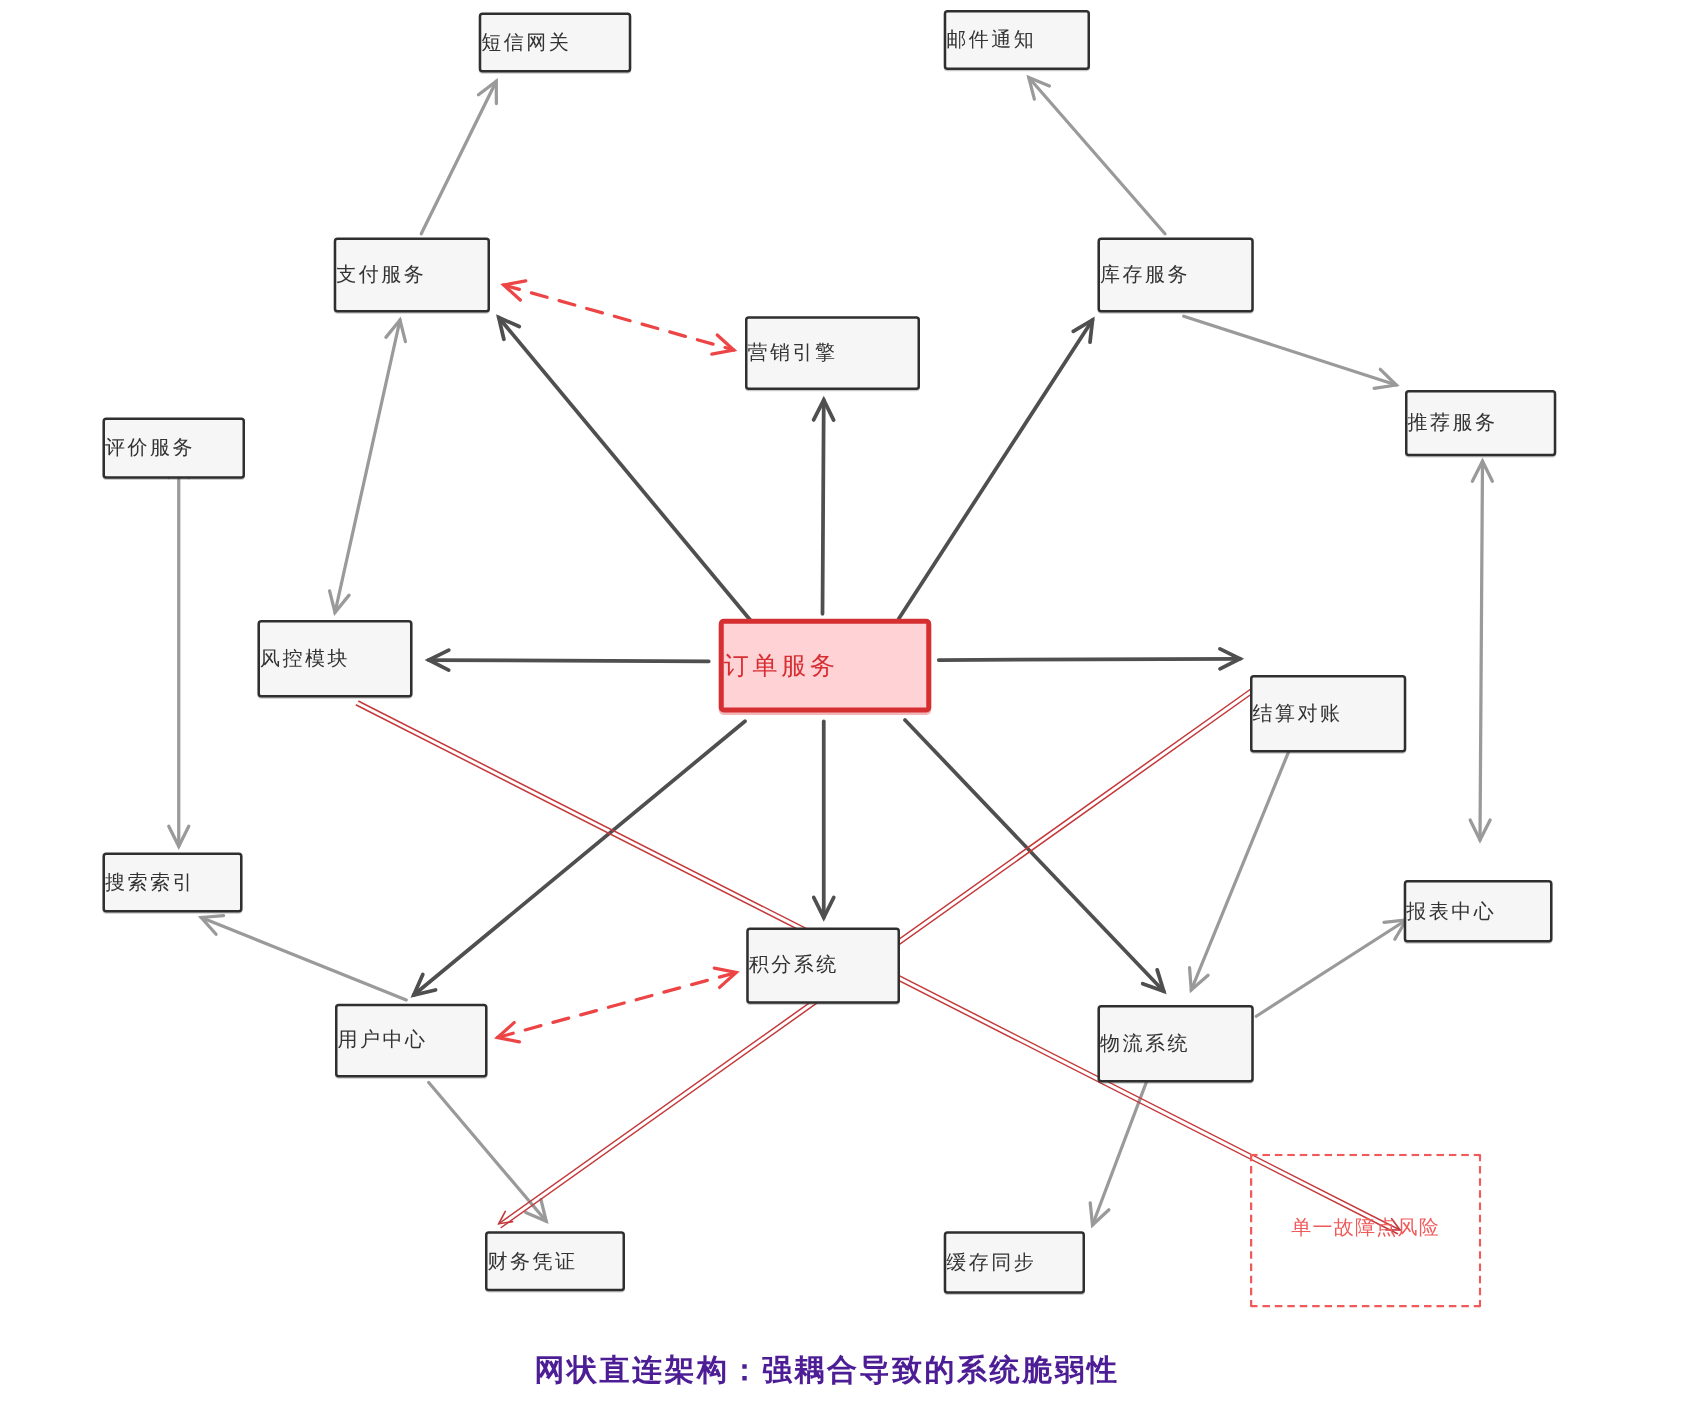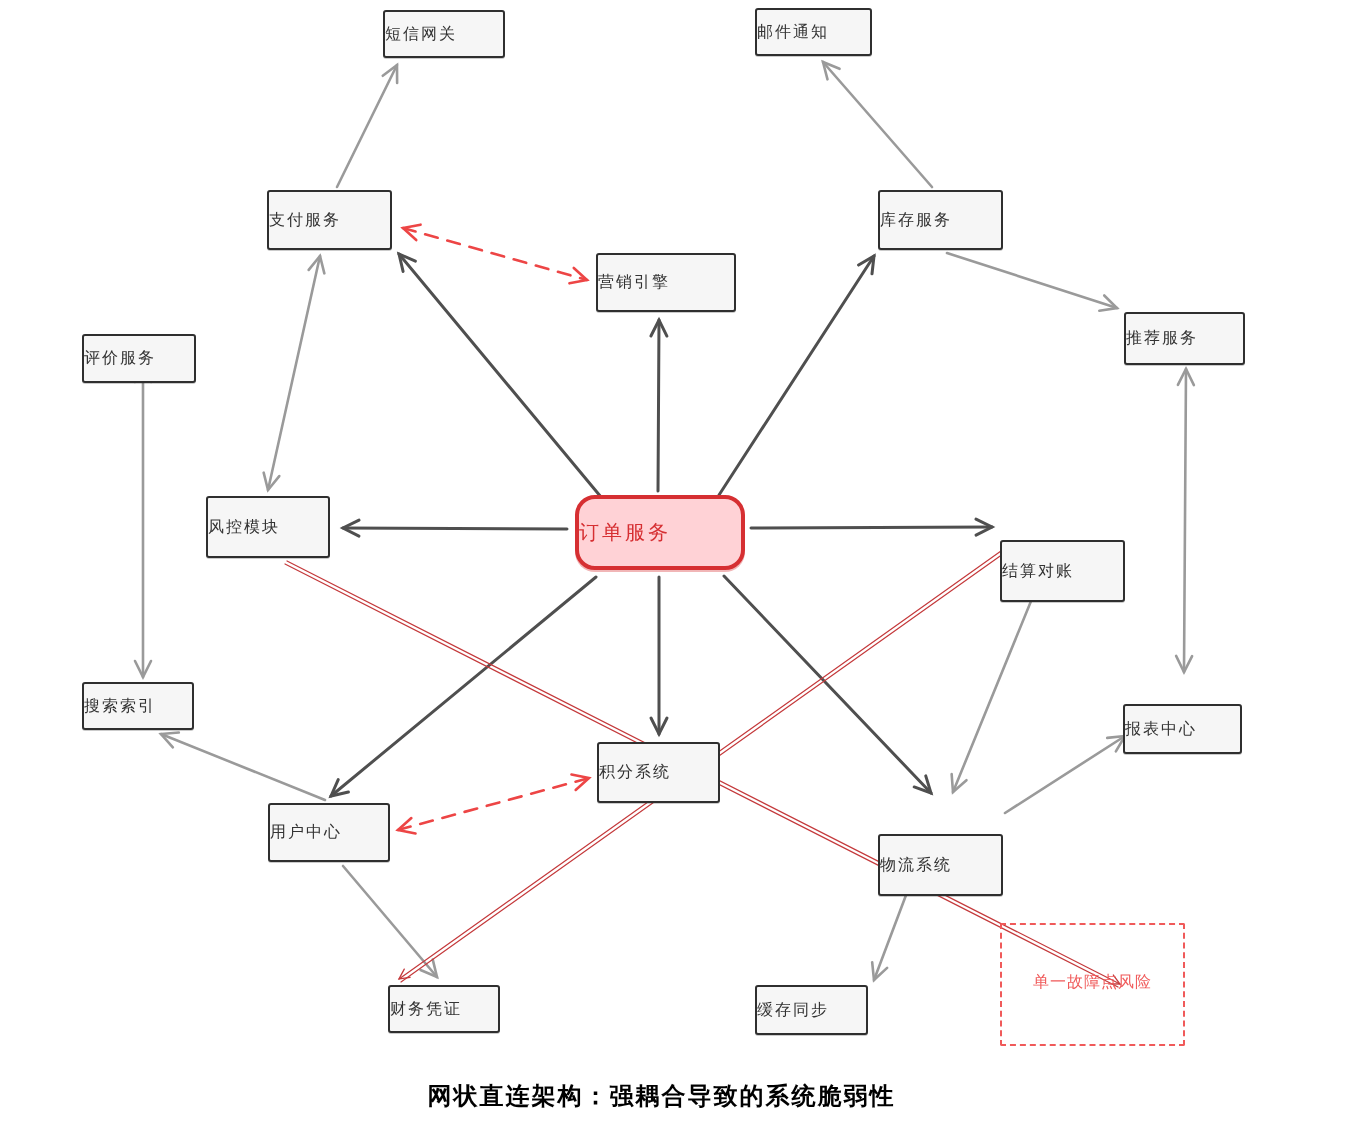--- a/index.html
+++ b/index.html
@@ -8,35 +8,35 @@
     font-family:"DejaVu Sans",sans-serif;
   }
   svg.edges{position:absolute;left:0;top:0;z-index:1;}
   .node{
     position:absolute;z-index:2;display:flex;align-items:center;justify-content:flex-start;
     background:#f6f6f6;border:2.6px solid #2f2f2f;border-radius:3px;
     box-shadow:0 1px 0 rgba(47,47,47,.25);
     color:#333;font-size:16px;letter-spacing:2px;box-sizing:border-box;
   }
   .node.center{
-    background:#ffd2d6;border:4px solid #d62f32;border-radius:20px;
+    background:#ffd2d6;border:4px solid #d62f32;border-radius:4px;
     color:#d62f32;font-size:20px;letter-spacing:3px;
     box-shadow:0 2px 0 rgba(214,47,50,.35);
   }
   .spof-box{
     position:absolute;z-index:2;border:2.6px dashed #f05a5a;border-radius:2px;
     box-sizing:border-box;background:transparent;
   }
   .spof-box span{
     position:absolute;left:0;right:0;top:47px;text-align:center;
     color:#f05a5a;font-size:16px;letter-spacing:1px;
   }
   .diagram-title{
     position:absolute;z-index:2;left:0;width:1323px;top:1080px;text-align:center;
-    color:#000000;font-size:24px;font-weight:bold;letter-spacing:2px;
+    color:#4c1d95;font-size:24px;font-weight:bold;letter-spacing:2px;
   }
   .e-dark{stroke:#4f4f4f;stroke-width:3;stroke-linecap:round;}
   .e-gray{stroke:#9a9a9a;stroke-width:2.6;stroke-linecap:round;}
   .e-reddash{stroke:#ed4545;stroke-width:2.6;stroke-linecap:round;stroke-dasharray:13 10;}
   .e-thinred{stroke:#c4393b;stroke-width:1.2;stroke-linecap:round;}
 </style>
 </head>
 <body>
 
 <div class="canvas">
@@ -122,21 +122,21 @@
     </div>
   <div class="node" style="left:1123px;top:704px;width:119px;height:50px;">
       <span>报表中心</span>
     </div>
   <div class="node" style="left:597px;top:742px;width:123px;height:61px;">
       <span>积分系统</span>
     </div>
   <div class="node" style="left:268px;top:803px;width:122px;height:59px;">
       <span>用户中心</span>
     </div>
-  <div class="node" style="left:878px;top:834px;width:125px;height:62px;">
+  <div class="node" style="left:878px;top:804px;width:125px;height:62px;">
       <span>物流系统</span>
     </div>
   <div class="node" style="left:388px;top:985px;width:112px;height:48px;">
       <span>财务凭证</span>
     </div>
   <div class="node" style="left:755px;top:985px;width:113px;height:50px;">
       <span>缓存同步</span>
     </div>
 
   <div class="spof-box" style="left:1000px;top:923px;width:185px;height:123px;">

